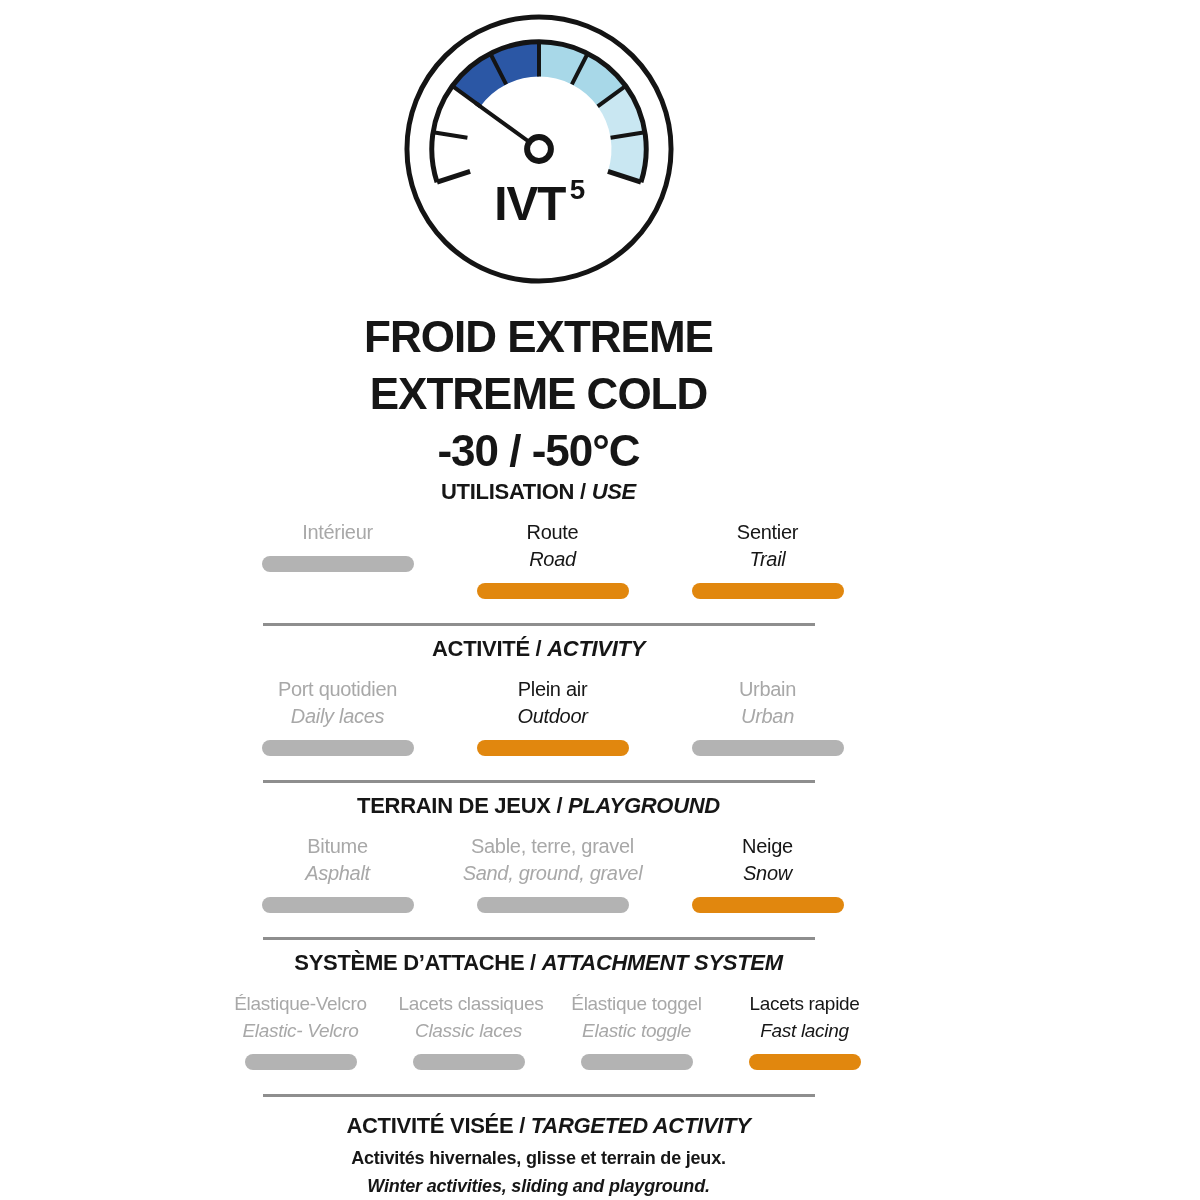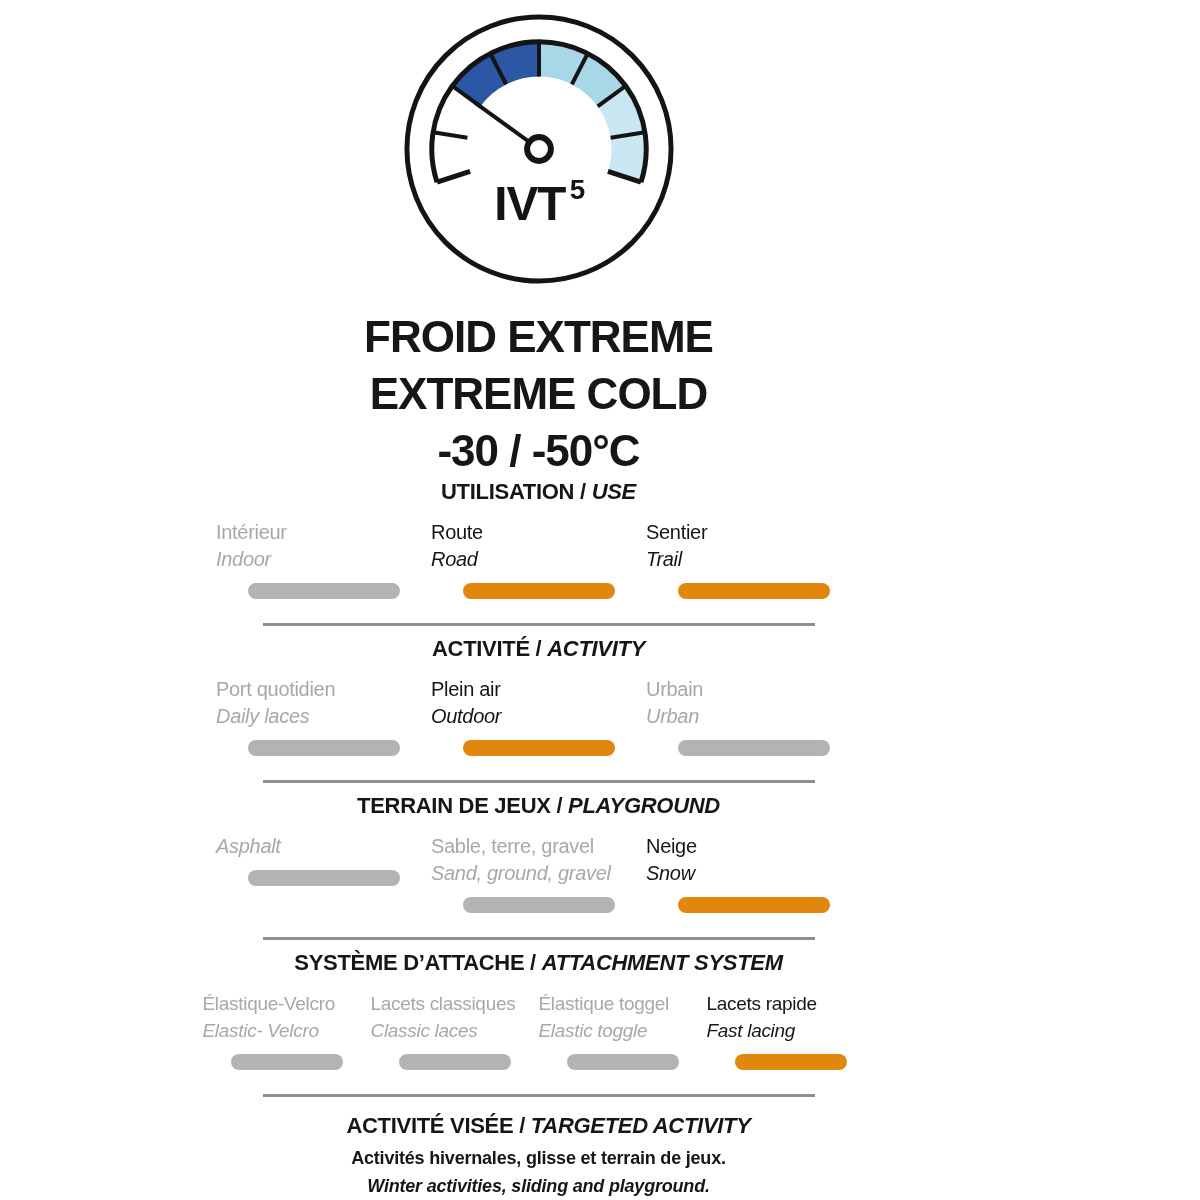--- a/index.html
+++ b/index.html
@@ -32,21 +32,21 @@
     color:var(--c-active);white-space:nowrap;
   }
   .sec-head.first{margin-top:0;}
   .sec-head em{font-style:italic;}
   .opts{
     margin-top:14px;
     display:grid;grid-template-columns:repeat(3,215px);
     justify-content:center;
   }
   .opts.cols4{grid-template-columns:repeat(4,168px);}
-  .opt{text-align:left;}
+  .opt{text-align:center;margin-left:28px;}
   .opt .fr{font-size:20px;line-height:27px;letter-spacing:-0.3px;color:var(--c-active);white-space:nowrap;}
   .opt .en{font-size:20px;line-height:27px;letter-spacing:-0.3px;font-style:italic;color:var(--c-active);white-space:nowrap;}
   .cols4 .opt .fr,.cols4 .opt .en{font-size:19px;}
   .opt.inactive .fr,.opt.inactive .en{color:var(--c-inactive);}
   .bar{
     width:152px;height:16px;border-radius:8px;
     margin:10px auto 0;background:var(--c-unselected);
   }
   .cols4 .bar{width:112px;}
   .bar.selected{background:var(--c-selected);}
@@ -82,21 +82,20 @@
   <div class="title-block">
     <div class="title-line">FROID EXTREME</div>
     <div class="title-line">EXTREME COLD</div>
     <div class="title-line">-30 / -50°C</div>
   </div>
 
   <h2 class="sec-head first"><span>UTILISATION</span><span> / </span><em>USE</em></h2>
   <div class="opts">
     <div class="opt inactive">
       <div class="fr">Intérieur</div>
-      <div class="en">Indoor</div>
       <div class="bar"></div>
     </div>
     <div class="opt">
       <div class="fr">Route</div>
       <div class="en">Road</div>
       <div class="bar selected"></div>
     </div>
     <div class="opt">
       <div class="fr">Sentier</div>
       <div class="en">Trail</div>
@@ -121,20 +120,21 @@
       <div class="fr">Urbain</div>
       <div class="en">Urban</div>
       <div class="bar"></div>
     </div>
   </div>
   <div class="divider"></div>
 
   <h2 class="sec-head"><span>TERRAIN DE JEUX</span><span> / </span><em>PLAYGROUND</em></h2>
   <div class="opts">
     <div class="opt inactive">
+      <div class="fr">Bitume</div>
       <div class="en">Asphalt</div>
       <div class="bar"></div>
     </div>
     <div class="opt inactive">
       <div class="fr">Sable, terre, gravel</div>
       <div class="en">Sand, ground, gravel</div>
       <div class="bar"></div>
     </div>
     <div class="opt">
       <div class="fr">Neige</div>

